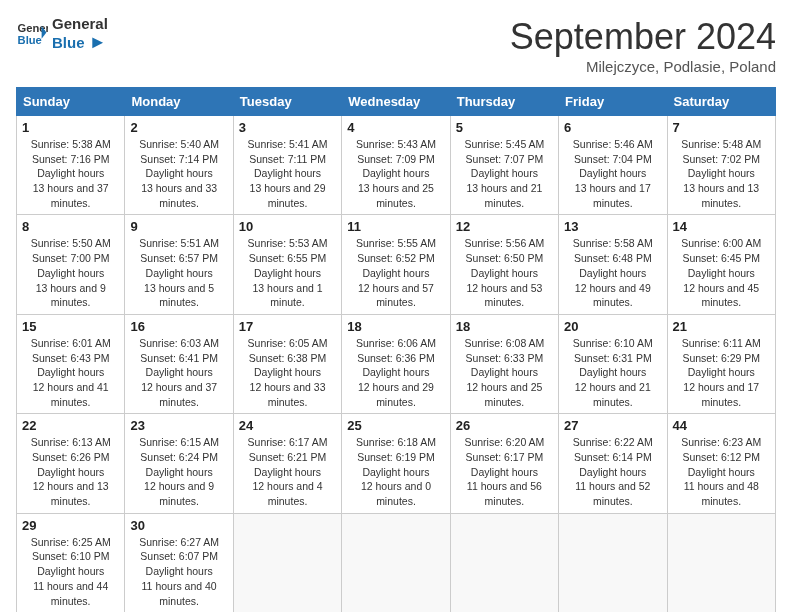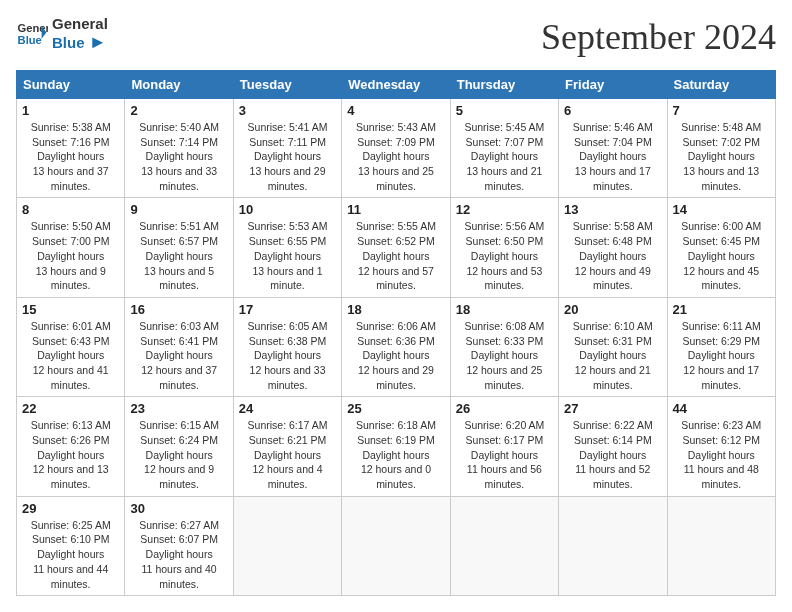--- a/index.html
+++ b/index.html
@@ -25,21 +25,20 @@
       width: 32px;
       height: 32px;
     }
     .title-block {
       text-align: right;
     }
     .month-title {
       font-size: 36px;
       font-weight: normal;
       color: #333;
-      font-family: Liberation Serif, serif;
     }
     .location {
       font-size: 15px;
       color: #555;
     }
     table {
       width: 100%;
       border-collapse: collapse;
       font-size: 11px;
       padding-left: 10px;
@@ -90,20 +89,21 @@
     <div>
       <div style="font-size:15px;font-weight:bold;color:#333;line-height:1.1;">
         <span style="color:#333;">General</span><br>
         <span style="color:#1a6faf;">Blue</span>
         <span style="color:#1a6faf;font-size:18px;">►</span>
       </div>
     </div>
   </div>
   <div class="title-block">
     <div class="month-title">September 2024</div>
+    <div class="location">Milejczyce, Podlasie, Poland</div>
   </div>
 </div>
 
 <table>
   <thead>
     <tr>
       <th>Sunday</th>
       <th>Monday</th>
       <th>Tuesday</th>
       <th>Wednesday</th>

